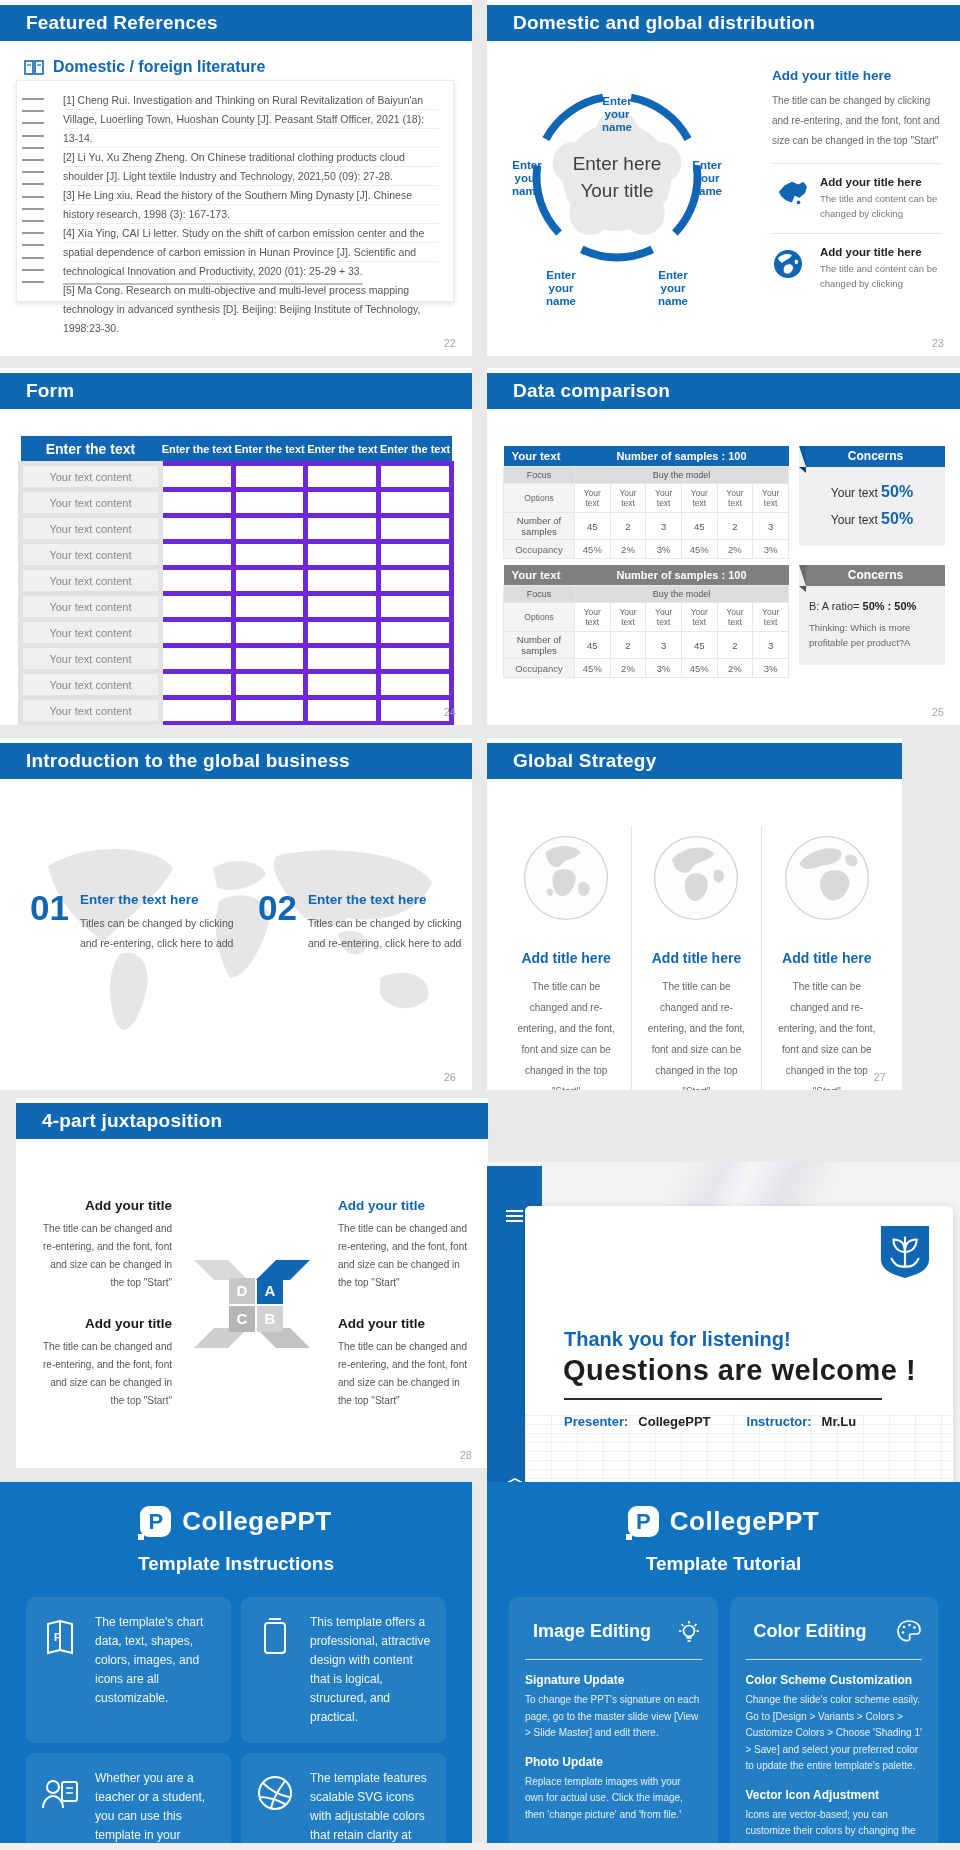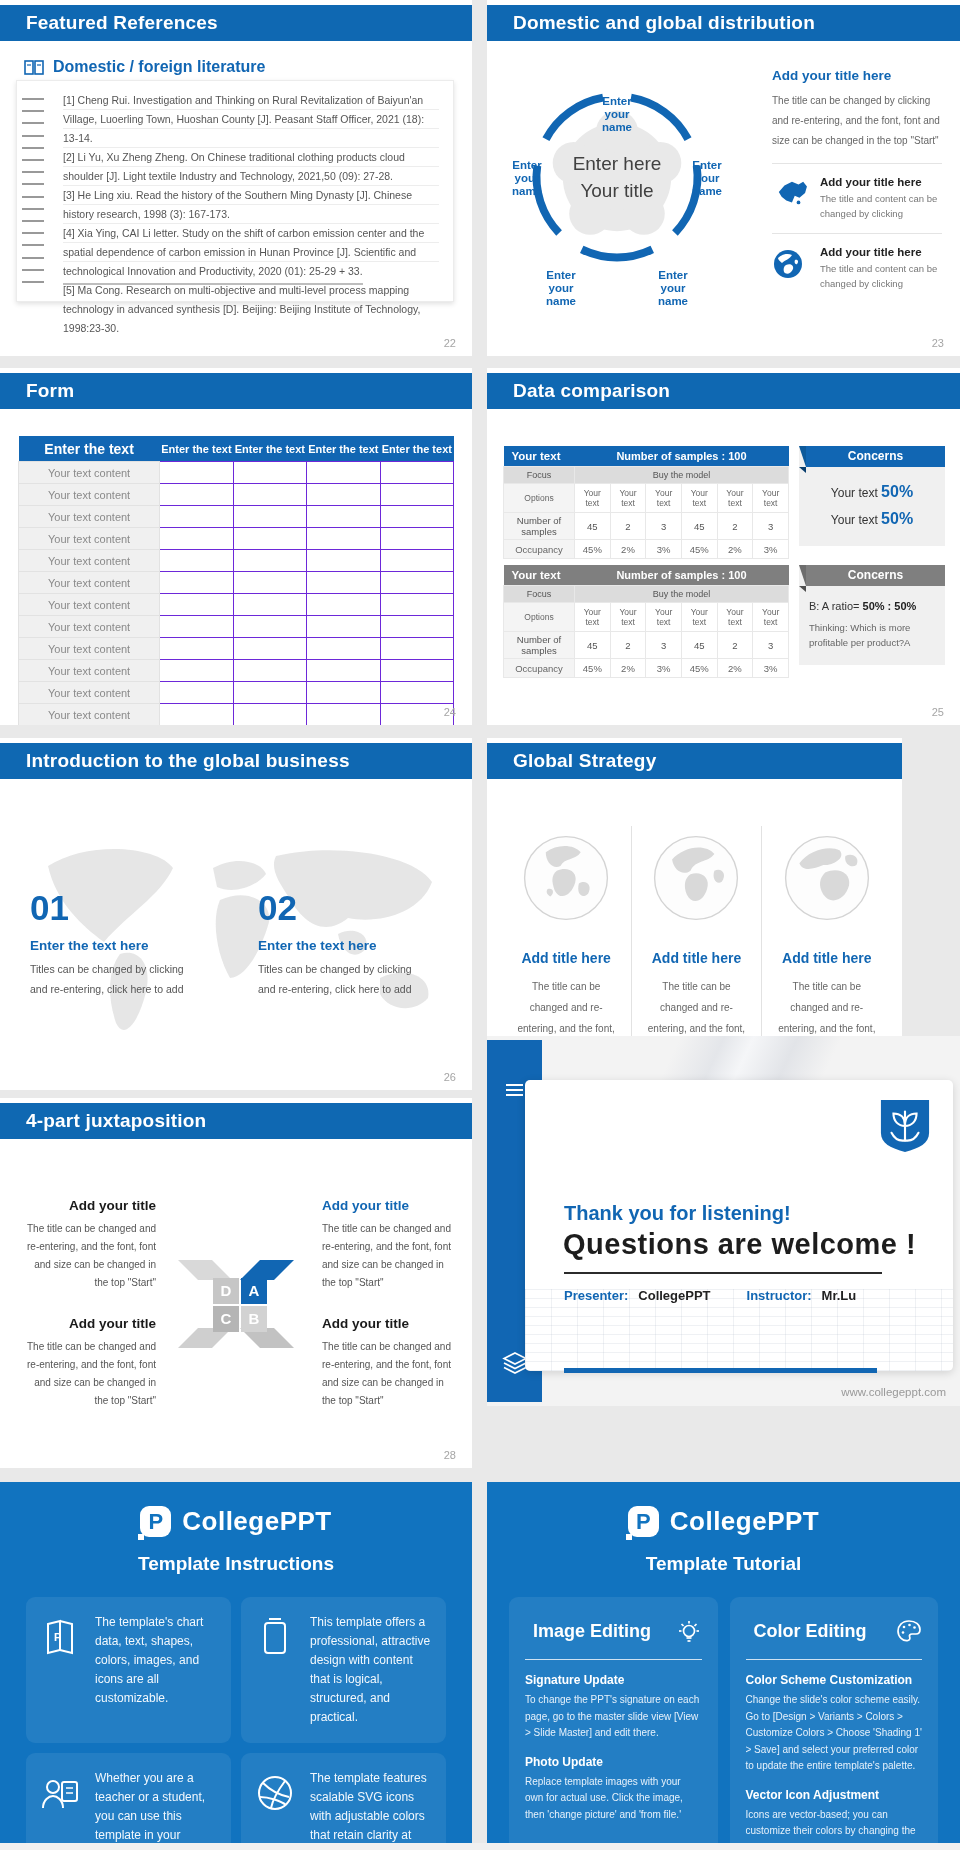--- a/index.html
+++ b/index.html
@@ -5,22 +5,22 @@
   html,body{margin:0;padding:0;}
   body{width:960px;height:1850px;position:relative;background:#e9e9e9;
        font-family:"Liberation Sans", sans-serif;color:#333;}
   .slide{position:absolute;background:#fff;overflow:hidden;}
   #s22{left:0;top:0;width:472px;height:356px;}
   #s23{left:487px;top:0;width:473px;height:356px;}
   #s24{left:0;top:368px;width:472px;height:357px;}
   #s25{left:487px;top:368px;width:473px;height:357px;}
   #s26{left:0;top:738px;width:472px;height:352px;}
   #s27{left:487px;top:738px;width:415px;height:352px;}
-  #s28{left:0;top:1098px;width:472px;height:370px;}
-  #sty{left:487px;top:1036px;width:473px;height:370px;background:#f3f3f3;}
+  #s28{left:16px;top:1098px;width:472px;height:370px;}
+  #sty{left:487px;top:1162px;width:473px;height:370px;background:#f3f3f3;}
   #pinstr{left:0;top:1482px;width:472px;height:361px;}
   #ptut{left:487px;top:1482px;width:473px;height:361px;}
   .panel{position:absolute;background:#1173bf;color:#fff;}
   .bottom-strip{position:absolute;left:0;top:1843px;width:960px;height:7px;background:#f0f0f0;}
 
   .shead{margin-top:5px;height:36px;background:#0f68b2;color:#fff;font-size:19px;
          font-weight:bold;line-height:36px;padding-left:26px;letter-spacing:.2px;}
   .pagenum{position:absolute;right:16px;bottom:7px;font-size:11px;color:#a5a5a5;}
 
   
@@ -51,21 +51,21 @@
   .d-div{border:none;border-top:1px solid #e4e4e4;margin:12px 0;}
   .d-item{display:flex;gap:10px;align-items:flex-start;}
   .d-item .di-ic{flex:0 0 38px;padding-top:2px;}
   .d-item h4{margin:0 0 3px;font-size:11.5px;color:#222;}
   .d-item p{margin:0;font-size:9.5px;color:#777;line-height:15px;}
 
   
   .formtable{position:absolute;left:18px;top:68px;width:436px;border-collapse:collapse;table-layout:fixed;}
   .formtable th{background:#1166b3;color:#fff;height:23px;font-size:11px;}
   .formtable th.c1{font-size:14px;width:32%;}
-  .formtable td{height:19px;border:1px solid #6d28d9;background:#fff;font-size:11px;}
+  .formtable td{height:19px;border:5px solid #6d28d9;background:#fff;font-size:11px;}
   .formtable td.c1{background:#f0f0f0;color:#8a8a8a;text-align:center;border-color:#e2e2e2;}
 
   
   .dtable{position:absolute;left:16px;width:286px;border-collapse:collapse;table-layout:fixed;font-size:9px;}
   .dt1{top:78px;} .dt2{top:197px;}
   .dtable .hrow th{color:#fff;height:18px;font-weight:bold;}
   .dt1 .hrow th{background:#1166b3;} .dt2 .hrow th{background:#7f7f7f;}
   .dtable .hrow .corner{font-size:11.5px;text-align:left;padding-left:8px;width:62px;}
   .dtable .hrow .hspan{font-size:11px;}
   .dtable .frow td{background:#dcdcdc;color:#555;height:14px;font-size:9px;text-align:center;}
@@ -87,21 +87,21 @@
   .cn2 .fold{position:absolute;left:0;top:21px;border-top:6px solid #4f4f4f;border-left:7px solid transparent;}
   .cn-body{padding:12px 10px 0;}
   .cn1 .cn-body{text-align:center;font-size:12px;color:#333;line-height:26px;}
   .cn1 .pct{color:#1166b3;font-size:16px;font-weight:bold;}
   .cn2 .ratio{font-size:11px;color:#333;margin:2px 0 8px;}
   .cn2 .ratio b{color:#222;}
   .cn2 .think{font-size:9.5px;color:#666;line-height:15px;}
 
   
   .worldmap{position:absolute;left:8px;top:88px;opacity:.95;}
-  .gb-item{position:absolute;top:152px;display:flex;gap:11px;flex-direction:column;}
+  .gb-item{position:absolute;top:152px;display:flex;gap:11px;}
   .gb1{left:30px;} .gb2{left:258px;}
   .gb-num{font-size:35px;font-weight:bold;color:#1166b3;line-height:1;}
   .gb-txt{width:162px;}
   .gb-txt h4{margin:2px 0 6px;font-size:13.5px;color:#1166b3;}
   .gb-txt p{margin:0;font-size:10.5px;color:#555;line-height:20px;}
 
   
   .gs-cols{position:absolute;left:14px;top:88px;right:10px;display:flex;}
   .gs-col{width:33.33%;padding:0 12px;box-sizing:border-box;min-height:244px;text-align:center;}
   .gs-col.mid{border-left:1px solid #e2e2e2;border-right:1px solid #e2e2e2;}

